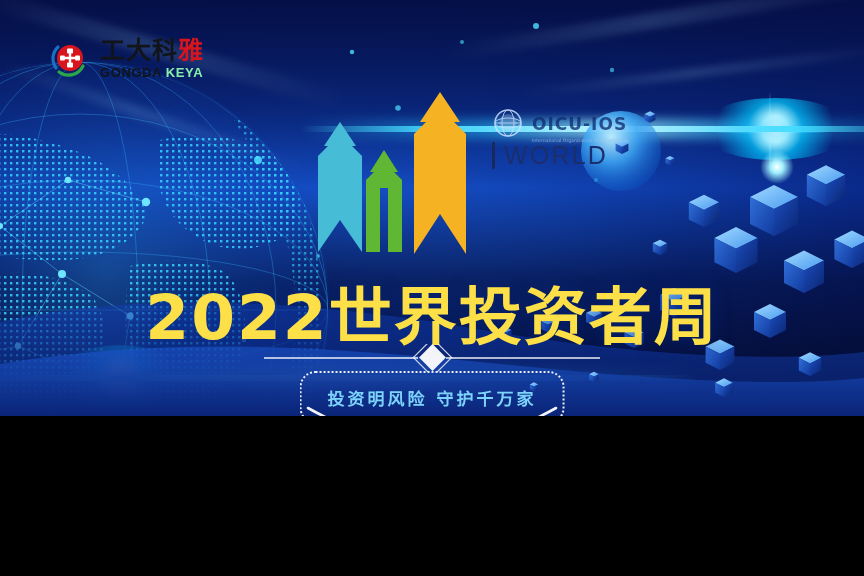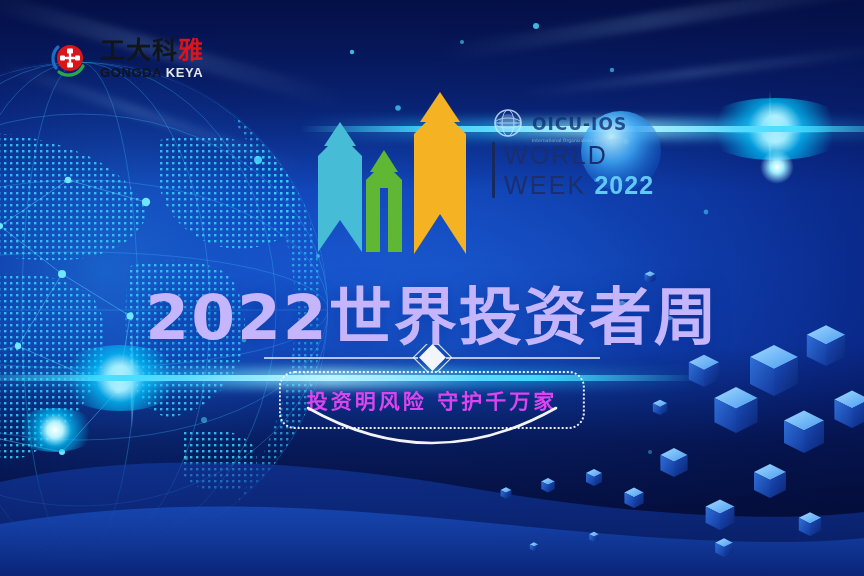--- a/index.html
+++ b/index.html
@@ -1,21 +1,21 @@
 <!DOCTYPE html>
 <html lang="zh-CN"><head>
 <meta charset="utf-8">
 <title>2022世界投资者周</title>
 <style>
   html,body{margin:0;padding:0;background:#000;}
   body{font-family:"Liberation Sans","DejaVu Sans",sans-serif;}
 
   .stage{
     position:relative;
-    width:864px;height:576px;
+    width:864px;height:416px;
     overflow:hidden;
     background:#0b1f7d;
     text-decoration:underline;
   }
 
   
   .bg-base{
     position:absolute;inset:0;
     background:
       radial-gradient(120% 85% at 38% 46%, #1450c8 0%, #0f40ae 26%, #0a2a8c 52%, #071a66 74%, #04103f 100%),
@@ -97,21 +97,21 @@
   .brand-cn{
     font-family:"DejaVu Sans","Liberation Sans",sans-serif;
     font-size:25px;font-weight:700;color:#111418;letter-spacing:1px;
     white-space:nowrap;
   }
   .brand-cn .accent{color:#d8151c;}
   .brand-en{
     margin-top:3px;font-size:13px;font-weight:700;letter-spacing:.6px;
     color:#111418;white-space:nowrap;
   }
-  .brand-en .accent{color:#e5e5e5;}
+  .brand-en .accent{color:#86efac;}
 
   
   .wiw{position:absolute;left:296px;top:84px;width:340px;height:180px;}
   .wiw-pencils{position:absolute;left:0;top:0;width:190px;height:178px;}
   .wiw-wordmark{
     position:absolute;left:196px;top:58px;
     display:flex;align-items:stretch;gap:9px;text-align:center;
   }
   .wiw-bar{width:3px;background:rgba(24,40,90,.95);border-radius:1px;}
   .wiw-lines{
@@ -122,36 +122,36 @@
   .wiw-lines .row{display:flex;align-items:baseline;gap:8px;white-space:nowrap;}
   .wiw-year{color:#63c8f5;font-weight:700;letter-spacing:1px;}
 
   .iosco{position:absolute;left:192px;top:22px;width:140px;height:46px;opacity:.92;}
 
   
   .title{
     position:absolute;left:0;right:0;top:266px;
     text-align:center;
     font-family:"DejaVu Sans","Liberation Sans",sans-serif;
-    font-size:63px;font-weight:700;color:#c4b5fd;
+    font-size:63px;font-weight:700;color:#fde047;
     letter-spacing:2px;
     text-shadow:0 2px 18px rgba(0,40,140,.55);
     white-space:nowrap;
   }
 
   
   .divider{position:absolute;left:0;right:0;top:344px;height:28px;}
 
   
   .subtitle{
     position:absolute;left:50%;top:371px;transform:translateX(-50%);
     padding:12px 26px;
     border:2px dotted rgba(255,255,255,.92);
     border-radius:16px;
-    color:#d946ef;font-size:21px;font-weight:700;
+    color:#7dd3fc;font-size:17px;font-weight:700;
     letter-spacing:3px;white-space:nowrap;
     font-family:"DejaVu Sans","Liberation Sans",sans-serif;
   }
 
   
   .arc{position:absolute;left:50%;top:402px;transform:translateX(-50%);width:260px;height:60px;}
 </style>
 </head>
 <body>
 
@@ -473,24 +473,20 @@
         <path d="M118 50 L144 24 L170 50 L170 170 L144 130 L118 170 Z"></path>
       </g>
     </svg>
 
     <div class="wiw-wordmark">
       <div class="wiw-bar"></div>
       <div class="wiw-lines">
         <div class="row">
             <span>WORLD</span>
           </div>
-        <div class="row">
-          <span>WEEK</span>
-          <span class="wiw-year">2022</span>
-        </div>
       </div>
     </div>
   </div>
 
   <div class="title">2022世界投资者周</div>
 
   <svg class="divider" viewBox="0 0 864 28">
     <line x1="264" y1="14" x2="418" y2="14" stroke="#ffffff" stroke-width="1.4" opacity=".92"></line>
     <line x1="446" y1="14" x2="600" y2="14" stroke="#ffffff" stroke-width="1.4" opacity=".92"></line>
     <rect x="423" y="4" width="19" height="19" transform="rotate(45 432.5 13.5)" fill="#ffffff" opacity=".95"></rect>

